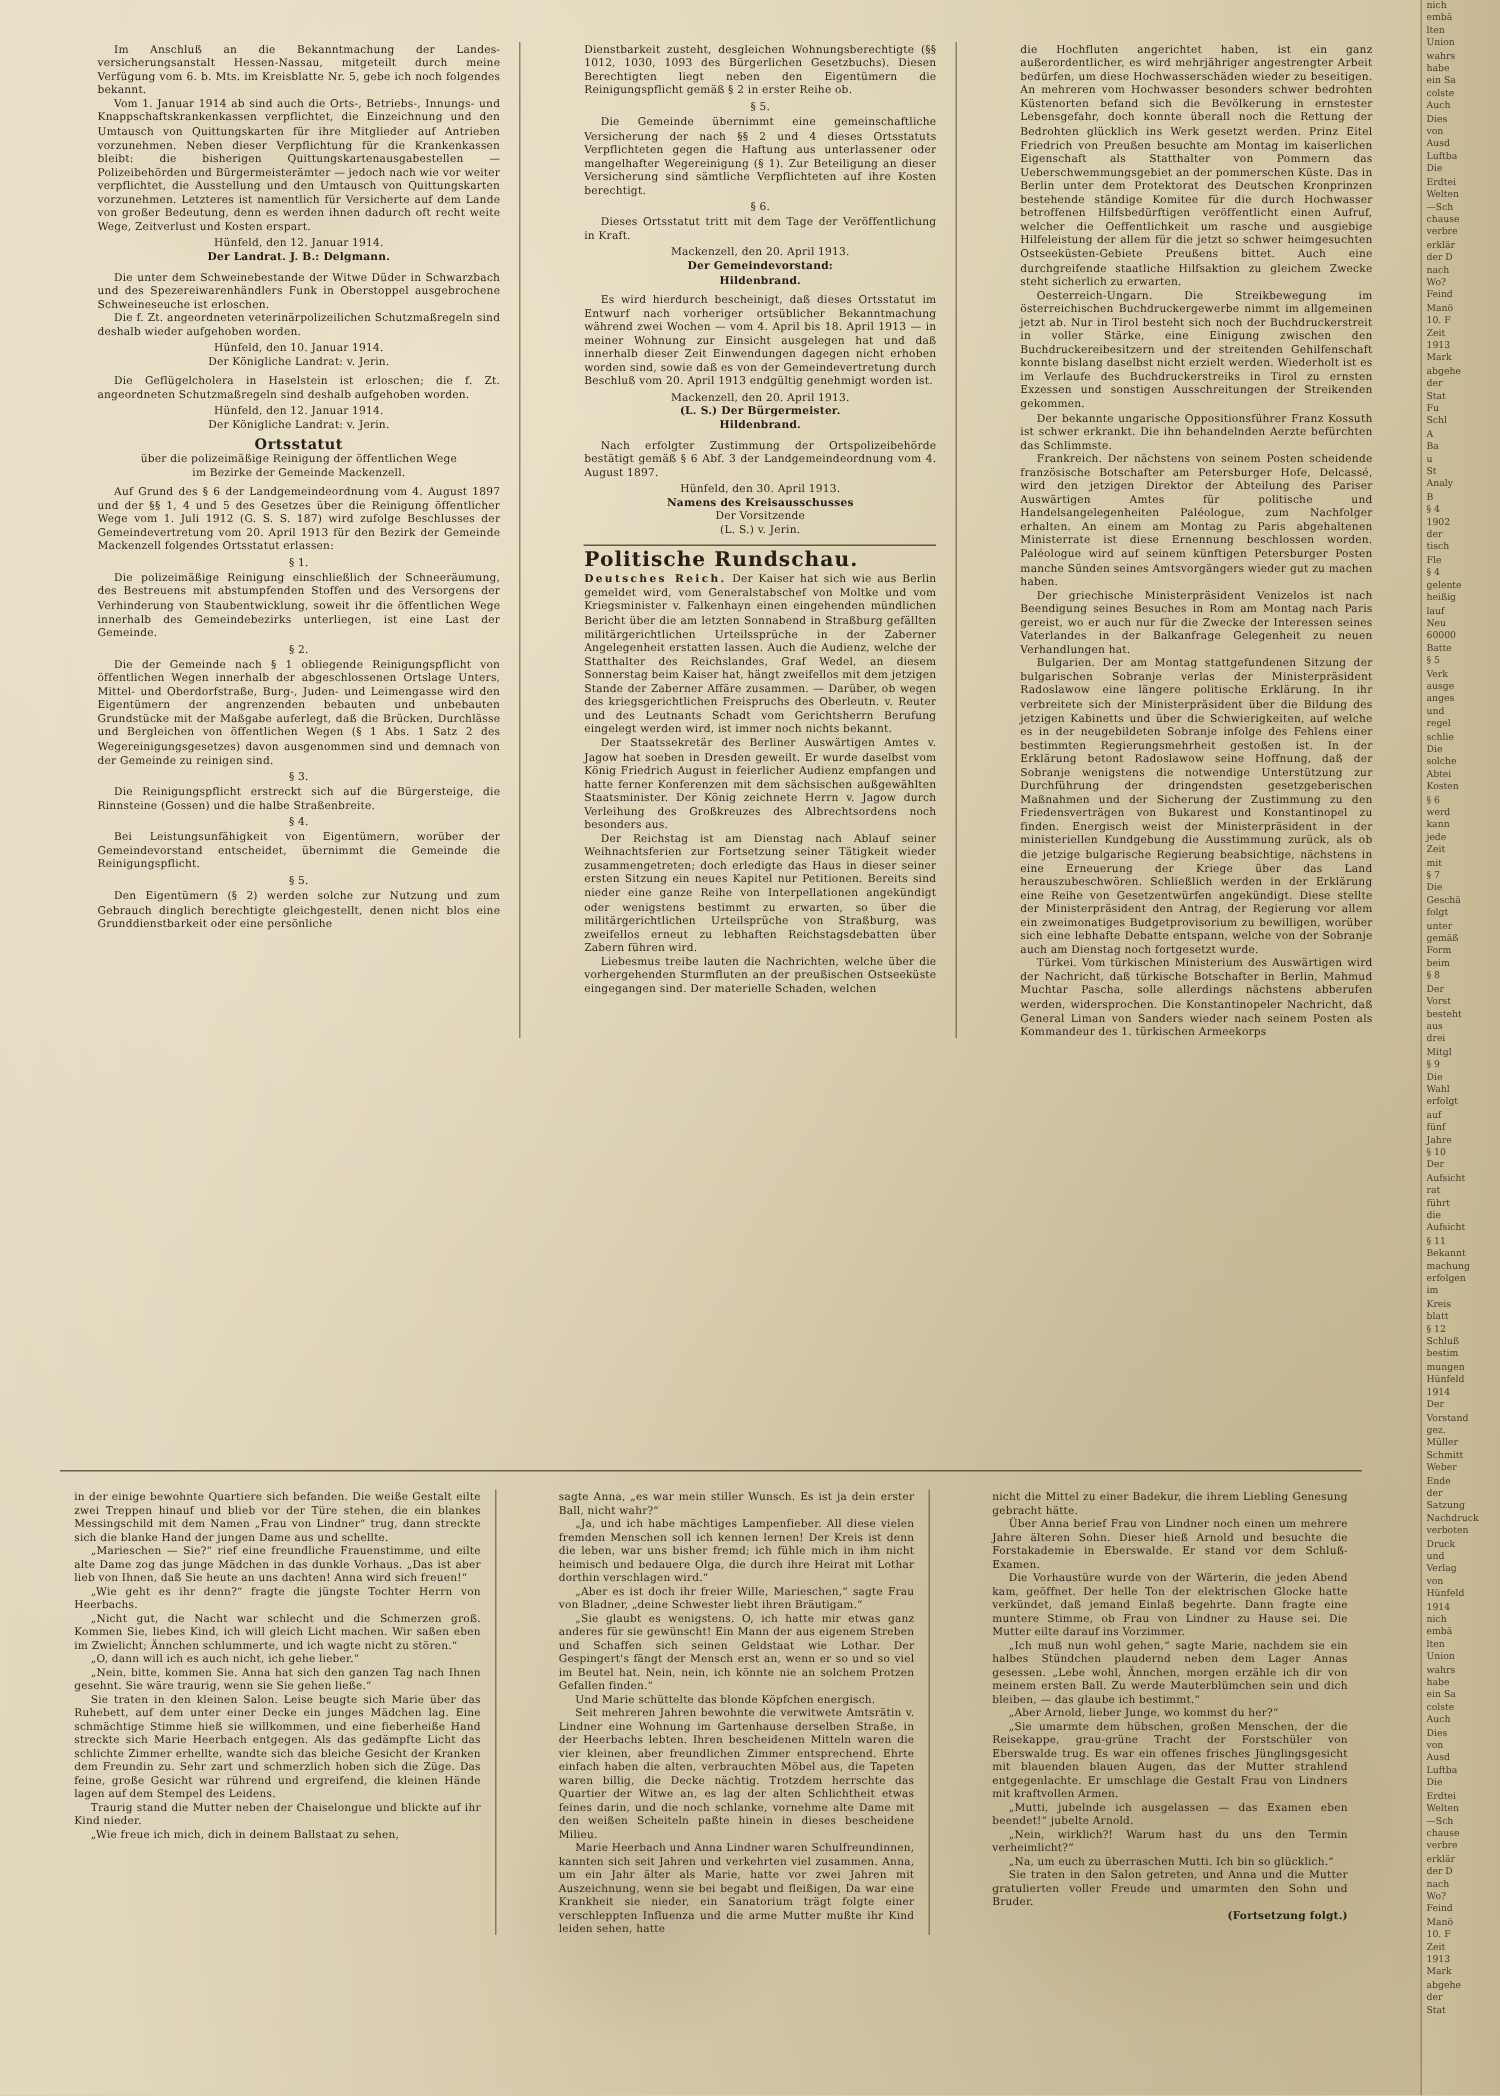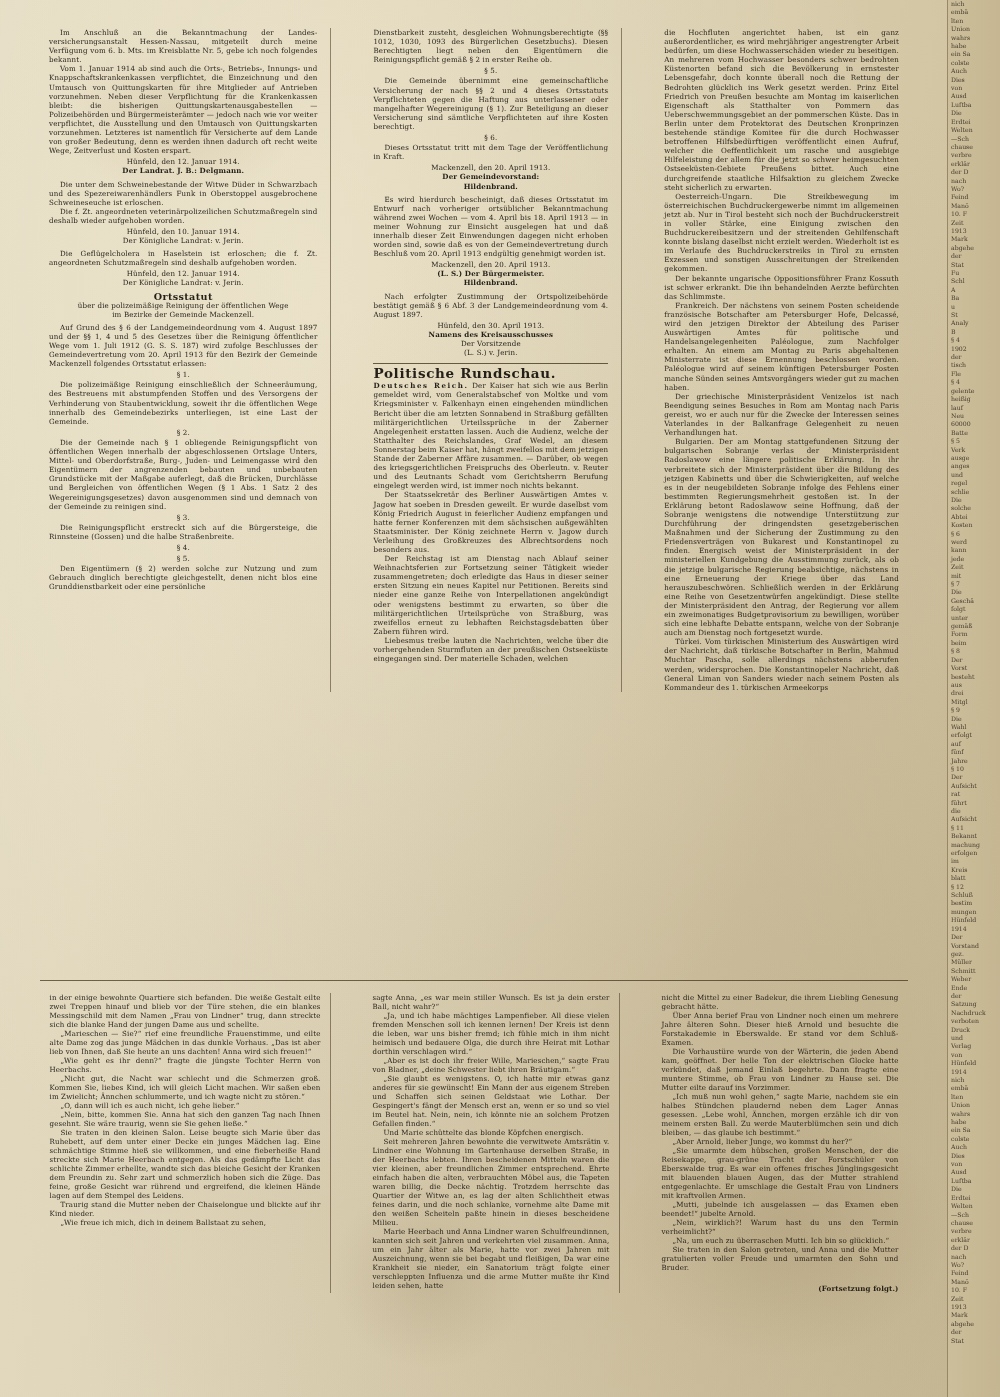--- a/index.html
+++ b/index.html
@@ -33,21 +33,21 @@
     background:linear-gradient(90deg,#cdbf9b,#c6b692);
     overflow:hidden;
     opacity:.95;
   }
   .edge-col .ln{
     font-size:6.2px;line-height:8.4px;color:#3b3327;
     padding:0 3px;white-space:nowrap;overflow:hidden;
     font-family:"DejaVu Serif", serif;
   }
   .cols{
-    position:absolute;left:0;top:0;width:868px;
+    position:absolute;left:16px;top:0;width:868px;
     display:flex;gap:4px;
   }
   .col{
     width:289px;padding:0 9px;box-sizing:border-box;
     text-align:justify;
     font-size:7.1px;
     line-height:9.1px;
     letter-spacing:.02em;
     color:#241f17;
   }
@@ -118,20 +118,21 @@
         <p class="center">im Bezirke der Gemeinde Mackenzell.</p>
         <div class="para-gap"></div>
         <p>Auf Grund des § 6 der Landgemeindeordnung vom 4. August 1897 und der §§ 1, 4 und 5 des Gesetzes über die Reinigung öffentlicher Wege vom 1. Juli 1912 (G. S. S. 187) wird zufolge Beschlusses der Gemeindevertretung vom 20. April 1913 für den Bezirk der Gemeinde Mackenzell folgendes Ortsstatut erlassen:</p>
         <p class="sec">§ 1.</p>
         <p>Die polizeimäßige Reinigung einschließlich der Schneeräumung, des Bestreuens mit abstumpfenden Stoffen und des Versorgens der Verhinderung von Staubentwicklung, soweit ihr die öffentlichen Wege innerhalb des Gemeindebezirks unterliegen, ist eine Last der Gemeinde.</p>
         <p class="sec">§ 2.</p>
         <p>Die der Gemeinde nach § 1 obliegende Reinigungspflicht von öffentlichen Wegen innerhalb der abgeschlossenen Ortslage Unters, Mittel- und Oberdorfstraße, Burg-, Juden- und Leimengasse wird den Eigentümern der angrenzenden bebauten und unbebauten Grundstücke mit der Maßgabe auferlegt, daß die Brücken, Durchlässe und Bergleichen von öffentlichen Wegen (§ 1 Abs. 1 Satz 2 des Wegereinigungsgesetzes) davon ausgenommen sind und demnach von der Gemeinde zu reinigen sind.</p>
         <p class="sec">§ 3.</p>
         <p>Die Reinigungspflicht erstreckt sich auf die Bürgersteige, die Rinnsteine (Gossen) und die halbe Straßenbreite.</p>
         <p class="sec">§ 4.</p>
+        <p>Bei Leistungsunfähigkeit von Eigentümern, worüber der Gemeindevorstand entscheidet, übernimmt die Gemeinde die Reinigungspflicht.</p>
         <p class="sec">§ 5.</p>
         <p>Den Eigentümern (§ 2) werden solche zur Nutzung und zum Gebrauch dinglich berechtigte gleichgestellt, denen nicht blos eine Grunddienstbarkeit oder eine persönliche</p>
       </div>
 
       <div class="col rule">
         <p class="noind">Dienstbarkeit zusteht, desgleichen Wohnungsberechtigte (§§ 1012, 1030, 1093 des Bürgerlichen Gesetzbuchs). Diesen Berechtigten liegt neben den Eigentümern die Reinigungspflicht gemäß § 2 in erster Reihe ob.</p>
         <p class="sec">§ 5.</p>
         <p>Die Gemeinde übernimmt eine gemeinschaftliche Versicherung der nach §§ 2 und 4 dieses Ortsstatuts Verpflichteten gegen die Haftung aus unterlassener oder mangelhafter Wegereinigung (§ 1). Zur Beteiligung an dieser Versicherung sind sämtliche Verpflichteten auf ihre Kosten berechtigt.</p>
         <p class="sec">§ 6.</p>
         <p>Dieses Ortsstatut tritt mit dem Tage der Veröffentlichung in Kraft.</p>
@@ -198,21 +199,21 @@
         <p class="noind">nicht die Mittel zu einer Badekur, die ihrem Liebling Genesung gebracht hätte.</p>
         <p>Über Anna berief Frau von Lindner noch einen um mehrere Jahre älteren Sohn. Dieser hieß Arnold und besuchte die Forstakademie in Eberswalde. Er stand vor dem Schluß-Examen.</p>
         <p>Die Vorhaustüre wurde von der Wärterin, die jeden Abend kam, geöffnet. Der helle Ton der elektrischen Glocke hatte verkündet, daß jemand Einlaß begehrte. Dann fragte eine muntere Stimme, ob Frau von Lindner zu Hause sei. Die Mutter eilte darauf ins Vorzimmer.</p>
         <p>„Ich muß nun wohl gehen,“ sagte Marie, nachdem sie ein halbes Stündchen plaudernd neben dem Lager Annas gesessen. „Lebe wohl, Ännchen, morgen erzähle ich dir von meinem ersten Ball. Zu werde Mauterblümchen sein und dich bleiben, — das glaube ich bestimmt.“</p>
         <p>„Aber Arnold, lieber Junge, wo kommst du her?“</p>
         <p>„Sie umarmte dem hübschen, großen Menschen, der die Reisekappe, grau-grüne Tracht der Forstschüler von Eberswalde trug. Es war ein offenes frisches Jünglingsgesicht mit blauenden blauen Augen, das der Mutter strahlend entgegenlachte. Er umschlage die Gestalt Frau von Lindners mit kraftvollen Armen.</p>
         <p>„Mutti, jubelnde ich ausgelassen — das Examen eben beendet!“ jubelte Arnold.</p>
         <p>„Nein, wirklich?! Warum hast du uns den Termin verheimlicht?“</p>
         <p>„Na, um euch zu überraschen Mutti. Ich bin so glücklich.“</p>
         <p>Sie traten in den Salon getreten, und Anna und die Mutter gratulierten voller Freude und umarmten den Sohn und Bruder.</p>
-        <p class="right bold" style="margin-top:12px">(Fortsetzung folgt.)</p>
+        <p class="right bold" style="margin-top:0">(Fortsetzung folgt.)</p>
       </div>
     </div>
 
   </div>
 </div>
 
 <div class="edge-col" id="edge-col">
     <div class="ln">nich</div>
     <div class="ln">embä</div>
     <div class="ln">lten</div>

